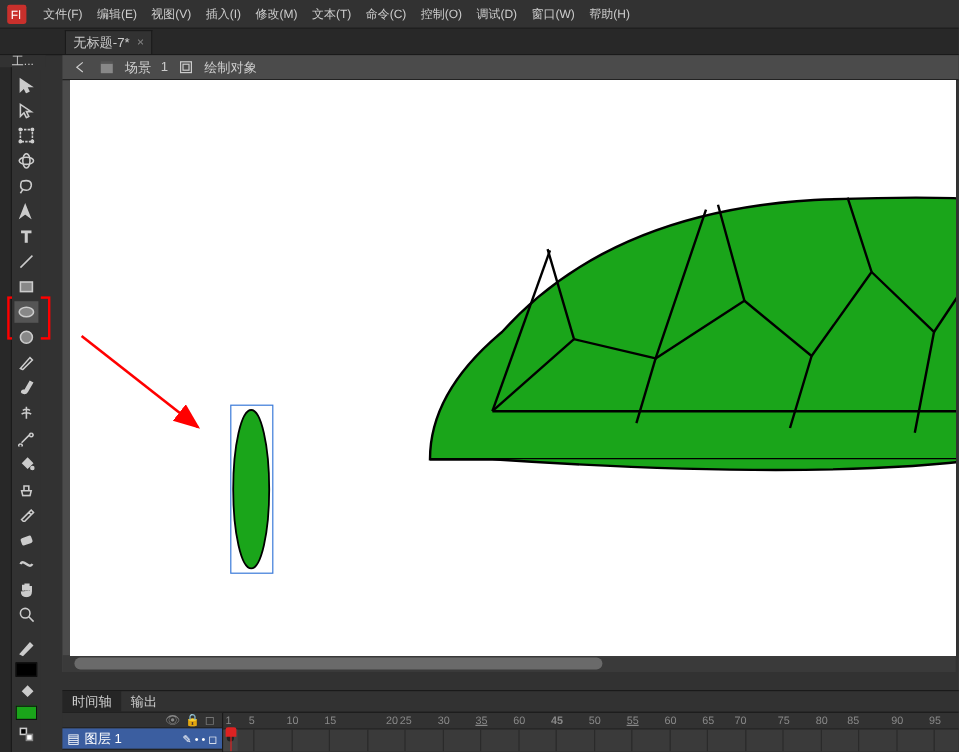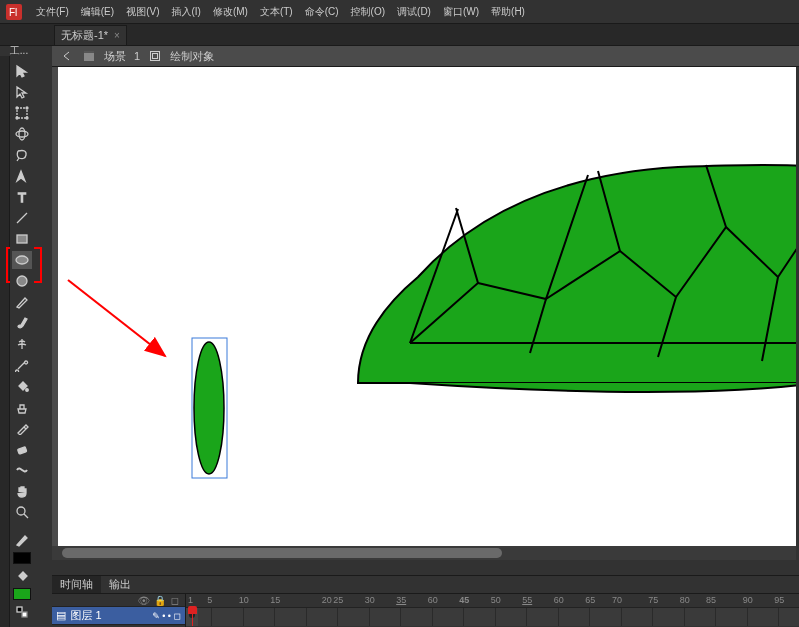--- a/index.html
+++ b/index.html
@@ -81,21 +81,21 @@
   <div class="menu-item">文本(T)</div>
   <div class="menu-item">命令(C)</div>
   <div class="menu-item">控制(O)</div>
   <div class="menu-item">调试(D)</div>
   <div class="menu-item">窗口(W)</div>
   <div class="menu-item">帮助(H)</div>
 </div>
 
 <div class="tabstrip">
   <div class="tab">
-    <span>无标题-1*</span>
+    <span>无标题-7*</span>
     <span class="tab-close">×</span>
   </div>
 </div>
 
 <div class="leftedge"></div>
 
 <div class="tool-label-row">
   <span>工...</span>
 </div>
 

